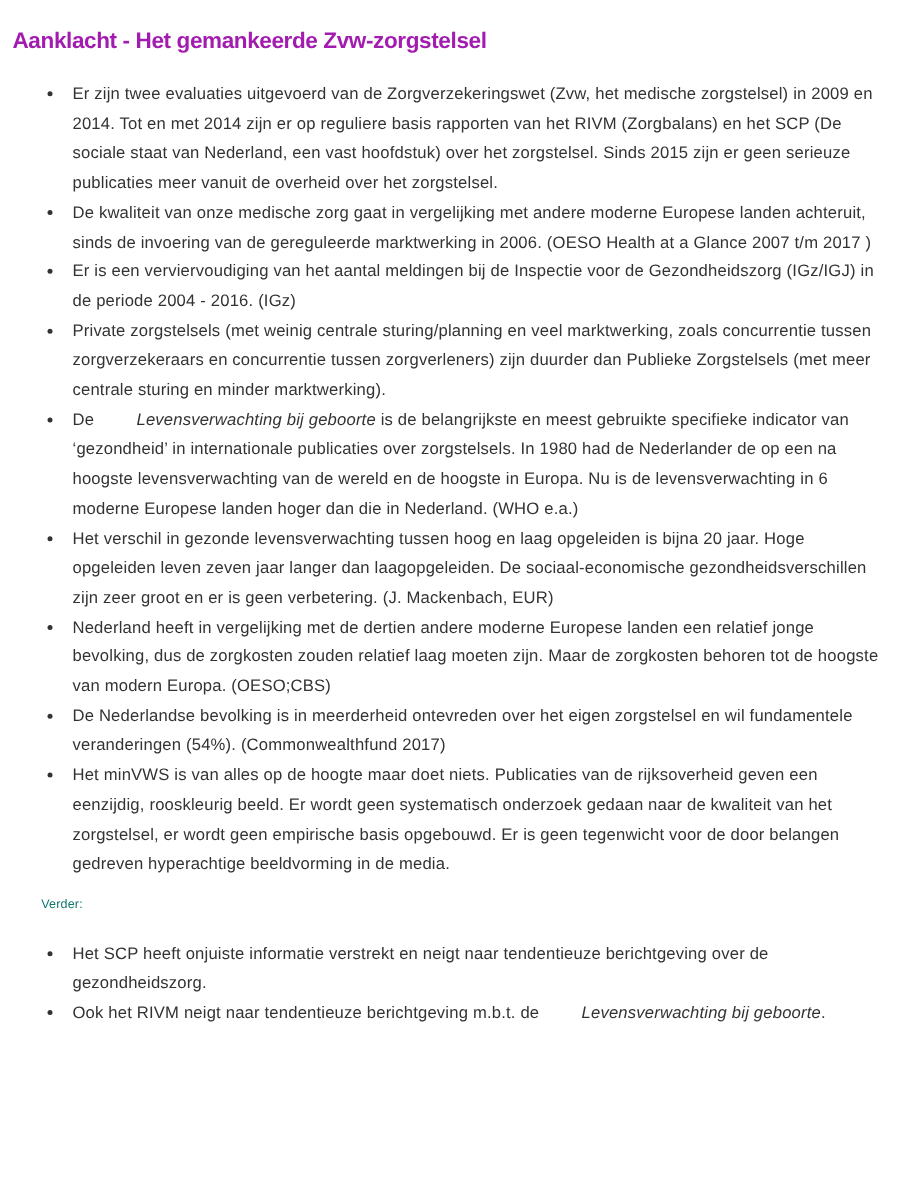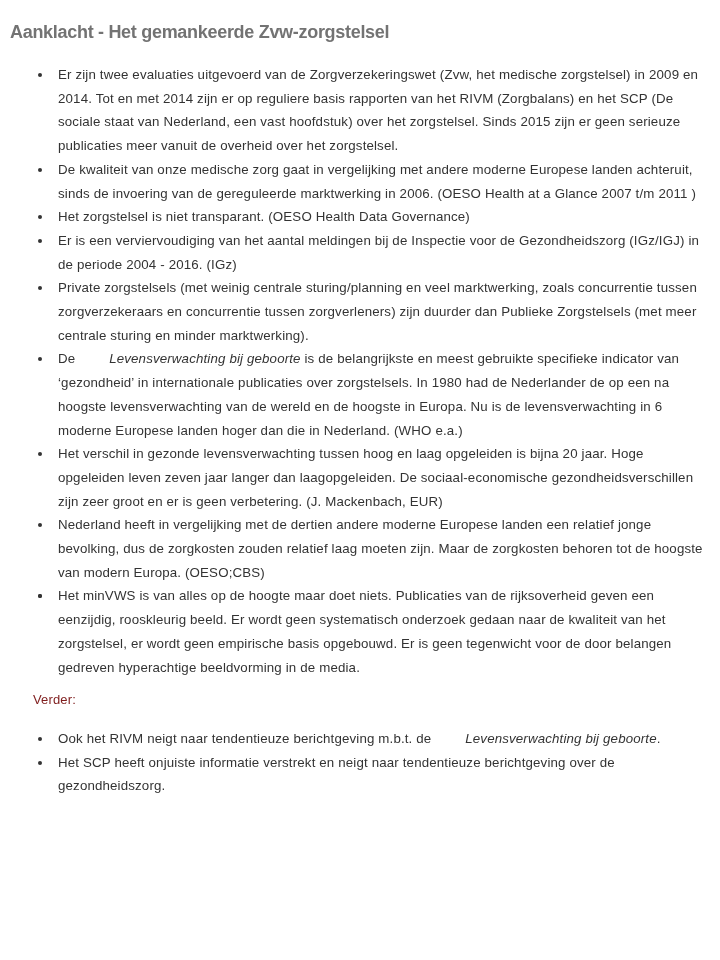--- a/index.html
+++ b/index.html
@@ -18,21 +18,21 @@
     position: relative;
     width: 720px;
     height: 960px;
     background: #ffffff;
   }
   h1.doc-title {
     margin: 22px 0 0 10px;
     font-size: 18px;
     line-height: 20px;
     font-weight: 700;
-    color: #737373;
+    color: #a21caf;
     letter-spacing: -0.3px;
     font-family: "Liberation Sans", sans-serif;
   }
   ul.bullets {
     list-style: none;
     margin: 21px 0 0 0;
     padding: 0 12px 0 58px;
   }
   ul.bullets li {
     position: relative;
@@ -56,47 +56,46 @@
   .li-text {
     white-space: pre-wrap;
     text-align: right;
   }
   .li-text em {
     font-style: italic;
     margin-left: 30px;
   }
   p.verder {
     margin: 9px 0 15px 33px;
-    font-size: 13px;
+    font-size: 10px;
     line-height: 23.7px;
     letter-spacing: 0.15px;
-    color: #7f1d1d;
+    color: #0f766e;
   }
   ul.bullets.second {
     margin-top: 0;
   }
 </style>
 </head>
 <body>
 
 <main class="page">
   <h1 class="doc-title">Aanklacht - Het gemankeerde Zvw-zorgstelsel</h1>
 
   <ul class="bullets" id="list-main">
       <li><span class="dot"></span><span class="li-text"><span>Er zijn twee evaluaties uitgevoerd van de Zorgverzekeringswet (Zvw, het medische zorgstelsel) in 2009 en 2014. Tot en met 2014 zijn er op reguliere basis rapporten van het RIVM (Zorgbalans) en het SCP (De sociale staat van Nederland, een vast hoofdstuk) over het zorgstelsel. Sinds 2015 zijn er geen serieuze publicaties meer vanuit de overheid over het zorgstelsel.</span></span></li>
-      <li><span class="dot"></span><span class="li-text"><span>De kwaliteit van onze medische zorg gaat in vergelijking met andere moderne Europese landen achteruit, sinds de invoering van de gereguleerde marktwerking in 2006. (OESO Health at a Glance 2007 t/m 2011 )</span></span></li>
-      <li><span class="dot"></span><span class="li-text"><span>Het zorgstelsel is niet transparant. (OESO Health Data Governance)</span></span></li>
+      <li><span class="dot"></span><span class="li-text"><span>De kwaliteit van onze medische zorg gaat in vergelijking met andere moderne Europese landen achteruit, sinds de invoering van de gereguleerde marktwerking in 2006. (OESO Health at a Glance 2007 t/m 2017 )</span></span></li>
       <li><span class="dot"></span><span class="li-text"><span>Er is een verviervoudiging van het aantal meldingen bij de Inspectie voor de Gezondheidszorg (IGz/IGJ) in de periode 2004 - 2016. (IGz)</span></span></li>
       <li><span class="dot"></span><span class="li-text"><span>Private zorgstelsels (met weinig centrale sturing/planning en veel marktwerking, zoals concurrentie tussen zorgverzekeraars en concurrentie tussen zorgverleners) zijn duurder dan Publieke Zorgstelsels (met meer centrale sturing en minder marktwerking).</span></span></li>
       <li><span class="dot"></span><span class="li-text"><span>De </span><em>Levensverwachting bij geboorte</em><span> is de belangrijkste en meest gebruikte specifieke indicator van ‘gezondheid’ in internationale publicaties over zorgstelsels. In 1980 had de Nederlander de op een na hoogste levensverwachting van de wereld en de hoogste in Europa. Nu is de levensverwachting in 6 moderne Europese landen hoger dan die in Nederland. (WHO e.a.)</span></span></li>
       <li><span class="dot"></span><span class="li-text"><span>Het verschil in gezonde levensverwachting tussen hoog en laag opgeleiden is bijna 20 jaar. Hoge opgeleiden leven zeven jaar langer dan laagopgeleiden. De sociaal-economische gezondheidsverschillen zijn zeer groot en er is geen verbetering. (J. Mackenbach, EUR)</span></span></li>
       <li><span class="dot"></span><span class="li-text"><span>Nederland heeft in vergelijking met de dertien andere moderne Europese landen een relatief jonge bevolking, dus de zorgkosten zouden relatief laag moeten zijn. Maar de zorgkosten behoren tot de hoogste van modern Europa. (OESO;CBS)</span></span></li>
-      <li><span class="dot"></span></li>
+      <li><span class="dot"></span><span class="li-text"><span>De Nederlandse bevolking is in meerderheid ontevreden over het eigen zorgstelsel en wil fundamentele veranderingen (54%). (Commonwealthfund 2017)</span></span></li>
       <li><span class="dot"></span><span class="li-text"><span>Het minVWS is van alles op de hoogte maar doet niets. Publicaties van de rijksoverheid geven een eenzijdig, rooskleurig beeld. Er wordt geen systematisch onderzoek gedaan naar de kwaliteit van het  zorgstelsel, er wordt geen empirische basis opgebouwd. Er is geen tegenwicht voor de door belangen gedreven hyperachtige beeldvorming in de media.</span></span></li>
     </ul>
 
   <p class="verder">Verder:</p>
 
   <ul class="bullets second" id="list-verder">
+      <li><span class="dot"></span><span class="li-text"><span>Het SCP heeft onjuiste informatie verstrekt en neigt naar tendentieuze berichtgeving over de gezondheidszorg.</span></span></li>
       <li><span class="dot"></span><span class="li-text"><span>Ook het RIVM neigt naar tendentieuze berichtgeving m.b.t. de </span><em>Levensverwachting bij geboorte</em><span>.</span></span></li>
-      <li><span class="dot"></span><span class="li-text"><span>Het SCP heeft onjuiste informatie verstrekt en neigt naar tendentieuze berichtgeving over de gezondheidszorg.</span></span></li>
     </ul>
 </main>
 
 </body></html>

